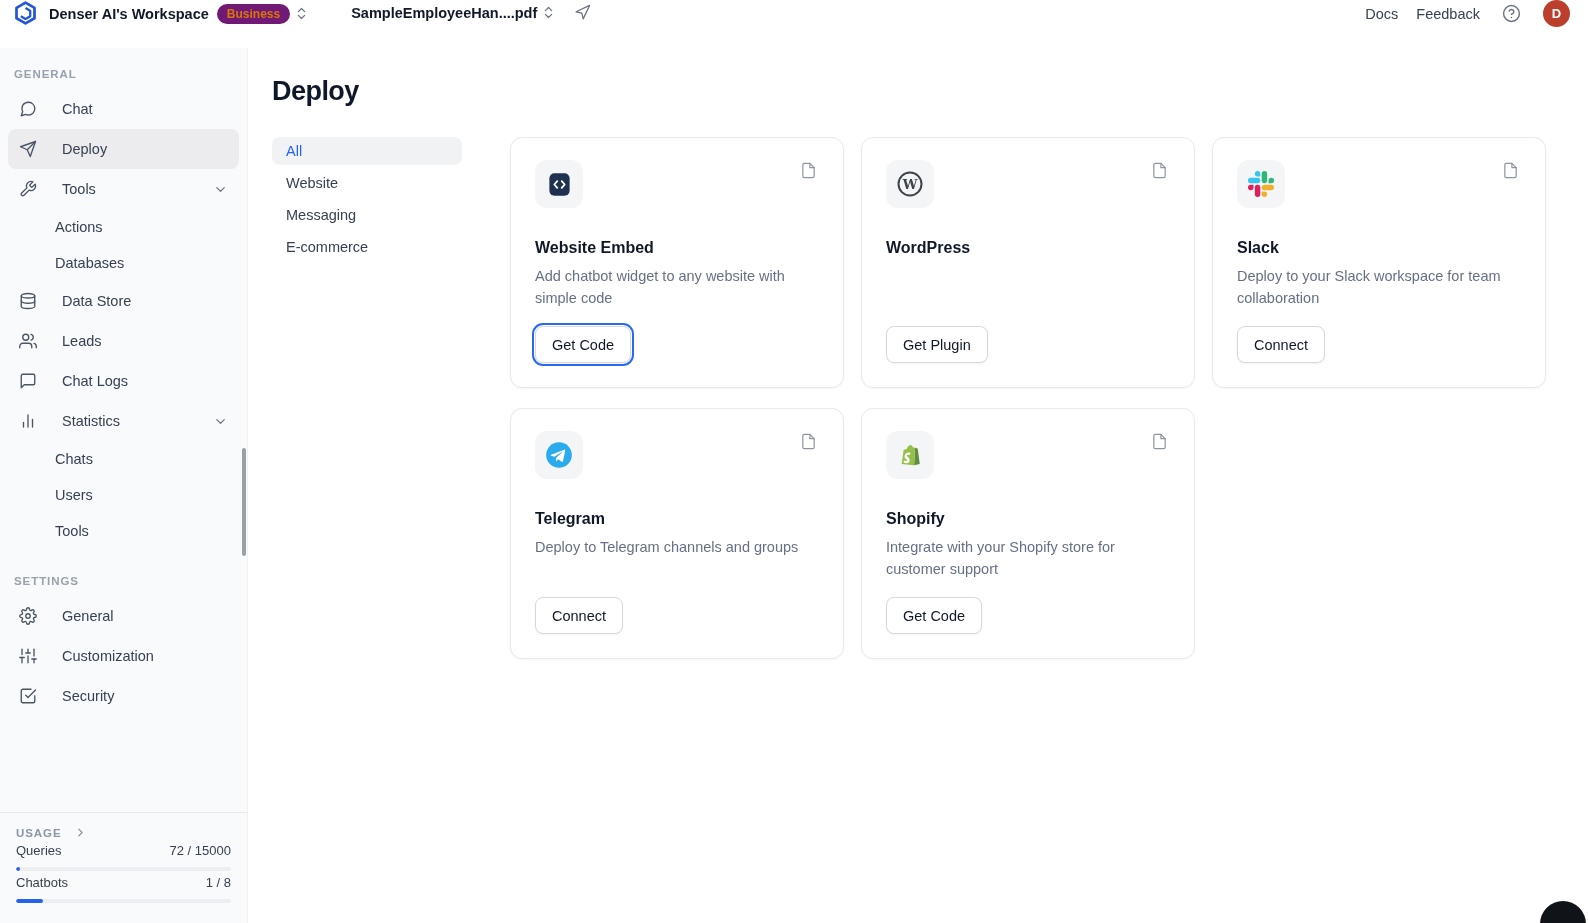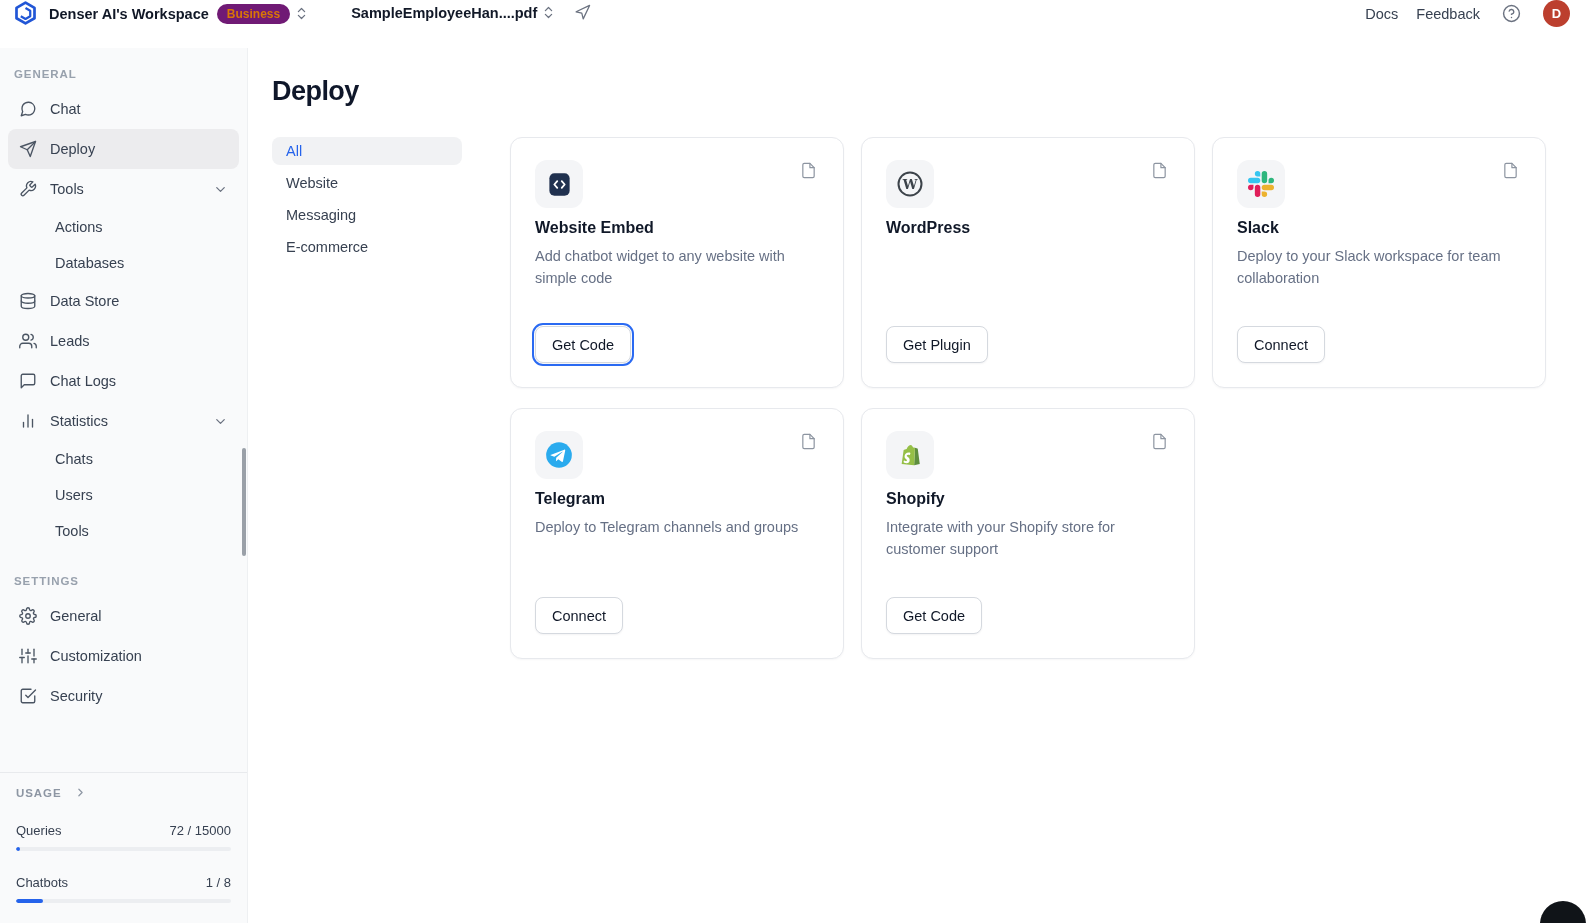--- a/index.html
+++ b/index.html
@@ -43,21 +43,21 @@
     background:#f9fafb; border-right:1px solid #eef0f2;
     display:flex; flex-direction:column;
   }
   .side-nav { flex:1; padding:10px 8px 0; overflow:hidden; }
   .section-label {
     font-size:11.5px; font-weight:600; letter-spacing:.08em;
     color:#98a1ad; padding:10px 6px 9px;
   }
   .section-label.settings { margin-top:16px; }
   .nav-item {
-    display:flex; align-items:center; gap:13px; height:40px;
+    display:flex; align-items:center; gap:25px; height:40px;
     padding:0 11px; border-radius:8px; font-size:14.5px; color:#374151;
     cursor:pointer;
   }
   .nav-item.active { background:#ececee; }
   .nav-icon { width:18px; height:18px; color:#4b5563; flex:none; }
   .nav-icon svg { width:18px; height:18px; }
   .nav-chevron { margin-left:auto; color:#6b7280; }
   .sub-item {
     display:flex; align-items:center; height:36px; padding-left:47px;
     font-size:14.5px; color:#374151; border-radius:8px; cursor:pointer;
@@ -66,21 +66,21 @@
     position:absolute; top:400px; right:1px; width:4px; height:108px;
     background:#9aa0a8; border-radius:2px;
   }
 
   
   .usage { border-top:1px solid #e8eaed; padding:13px 16px 20px; }
   .usage-header {
     display:flex; align-items:center; gap:12px; cursor:pointer;
     font-size:11.5px; font-weight:600; letter-spacing:.08em; color:#8d96a3;
   }
-  .meter { margin-top:24px; }
+  .meter { margin-top:4px; }
   .meter-row { display:flex; justify-content:space-between; font-size:13px; color:#374151; }
   .meter-bar { margin-top:9px; height:4px; border-radius:2px; background:#eceef1; overflow:hidden; }
   .meter-fill { height:100%; background:#2563eb; border-radius:2px; }
 
   
   .main {
     position:absolute; top:48px; left:248px; right:0; bottom:0;
     background:#fff; padding:28px 24px 0; overflow:hidden;
   }
   .page-title { font-size:27px; font-weight:700; letter-spacing:-0.02em; color:#0f172a; }
@@ -101,21 +101,21 @@
     min-height:251px; background:#fff; border:1px solid #e7e9ed;
     border-radius:12px; box-shadow:0 1px 2px rgba(16,24,40,.04);
     padding:22px 24px 24px; display:flex; flex-direction:column;
   }
   .card-top { display:flex; justify-content:space-between; align-items:flex-start; }
   .brand-box {
     width:48px; height:48px; border-radius:12px; background:#f4f5f7;
     display:flex; align-items:center; justify-content:center;
   }
   .doc-link { color:#8d95a1; cursor:pointer; padding:2px; background:none; border:none; }
-  .card-title { margin-top:11px; font-size:16px; font-weight:700; color:#101828; }
+  .card-title { margin-top:31px; font-size:16px; font-weight:700; color:#101828; }
   .card-desc { margin-top:8px; font-size:14.5px; line-height:1.55; color:#667085; }
   .card-btn {
     margin-top:auto; align-self:flex-start; height:37px; padding:0 16px;
     border-radius:8px; border:1px solid #d5d9df; background:#fff;
     font-family:inherit; font-size:14.5px; color:#101828; cursor:pointer;
     box-shadow:0 1px 2px rgba(16,24,40,.05);
   }
   .card-btn.focused { outline:2px solid #2a6af2; outline-offset:1px; }
 
   .corner-widget {

